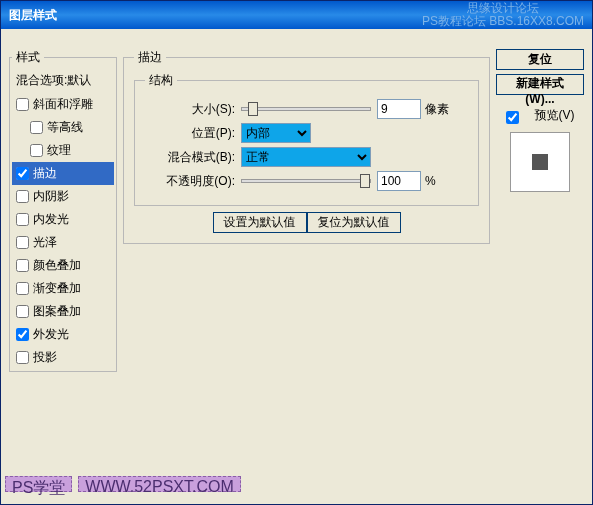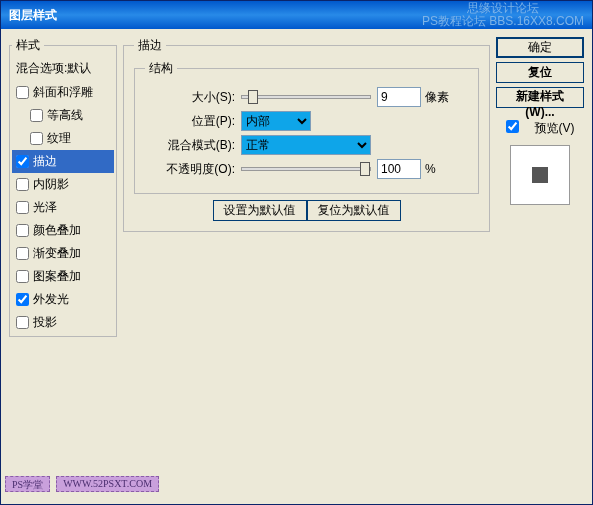--- a/index.html
+++ b/index.html
@@ -1,20 +1,20 @@
 <!DOCTYPE html>
 <html><head>
 <meta charset="utf-8">
 <style>
 * { box-sizing: border-box; font-family: "Microsoft YaHei", SimSun, sans-serif; font-size: 12px; }
 body { margin: 0; background: #ECE9D8; }
 .window { width: 593px; height: 505px; background: #ECE9D8; border: 1px solid #0A246A; }
 .titlebar { height: 28px; background: linear-gradient(to bottom, #0058CC, #288AE8, #0058CC); color: #fff; display: flex; align-items: center; padding: 0 8px; font-size: 14px; font-weight: bold; justify-content: space-between; }
 .titlebar .wm { color: #7DB3E8; font-size: 11px; text-align: center; line-height: 1.1; font-weight: normal; }
-.content { display: flex; padding: 8px 8px 0 8px; height: 445px; gap: 6px; }
+.content { display: flex; padding: 20px 8px 0 8px; height: 445px; gap: 6px; }
 .styles-panel { width: 108px; }
 .styles-panel fieldset { border: 1px solid #B8B8B8; margin: 0; padding: 2px; }
 .styles-panel legend { padding: 0 4px; }
 .style-item { padding: 3px 4px; display: flex; align-items: center; gap: 4px; cursor: default; }
 .style-item.selected { background: #316AC5; color: #fff; }
 .style-item.indent { padding-left: 18px; }
 .style-item.header { padding: 4px; }
 .main-panel { flex: 1; }
 .main-panel fieldset { border: 1px solid #B8B8B8; margin: 0 0 6px 0; padding: 6px 10px 10px 10px; }
 .main-panel legend { padding: 0 4px; }
@@ -23,25 +23,25 @@
 .slider { height: 4px; background: #ddd; border: 1px solid #999; position: relative; flex: 1; margin-right: 6px; max-width: 130px; }
 .slider .thumb { position: absolute; width: 10px; height: 14px; background: #ECE9D8; border: 1px solid #555; top: -6px; }
 input[type=text].num { width: 44px; height: 20px; border: 1px solid #7F9DB9; padding: 0 3px; }
 select { height: 20px; border: 1px solid #7F9DB9; background: #0ea5e9; }
 .color-swatch { width: 36px; height: 18px; border: 1px solid #7F9DB9; background: #fff; display: inline-block; }
 .btn { height: 21px; background: #ECE9D8; border: 1px solid #003C74; padding: 0 10px; cursor: default; }
 .btn-row { display: flex; justify-content: center; margin-top: 4px; }
 .right-panel { width: 88px; display: flex; flex-direction: column; gap: 4px; }
 .right-panel .btn { width: 100%; font-weight: bold; }
 .right-panel .btn.primary { border: 2px solid #003C74; font-weight: normal; }
-.preview-check { display: flex; align-items: flex-start; gap: 16px; justify-content: center; margin: 8px 0 4px 0; }
+.preview-check { display: flex; align-items: flex-end; gap: 16px; justify-content: center; margin: 8px 0 4px 0; }
 .preview-box { width: 60px; height: 60px; background: #fff; border: 1px solid #999; margin: 0 auto; display: flex; align-items: center; justify-content: center; }
 .preview-box .inner { width: 16px; height: 16px; background: #555; }
 .footer { height: 20px; padding: 2px 4px; display: flex; gap: 6px; }
-.footer-tag { background: #C9A0DC; border: 1px dashed #8A5DA8; color: #4B2E6F; font-size: 10px; padding: 1px 6px; font-family: Liberation Serif, serif; }
+.footer-tag { background: #C9A0DC; border: 1px dashed #8A5DA8; color: #4B2E6F; font-size: 16px; padding: 1px 6px; }
 input[type=checkbox] { margin: 0; width: 13px; height: 13px; }
 </style>
 </head>
 <body>
 
 <div class="window">
   <div class="titlebar">
     <span>图层样式</span>
     <div class="wm">
       <div>思缘设计论坛</div>
@@ -67,20 +67,24 @@
               <input type="checkbox" style="">
               <span>纹理</span>
             </div>
             <div class="style-item selected">
               <input type="checkbox" checked="" style="">
               <span>描边</span>
             </div>
             <div class="style-item">
               <input type="checkbox" style="">
               <span>内阴影</span>
+            </div>
+            <div class="style-item">
+              <input type="checkbox" style="">
+              <span>内发光</span>
             </div>
             <div class="style-item">
               <input type="checkbox" style="">
               <span>光泽</span>
             </div>
             <div class="style-item">
               <input type="checkbox" style="">
               <span>颜色叠加</span>
             </div>
             <div class="style-item">
@@ -137,21 +141,20 @@
 
 
         <div class="btn-row">
           <button class="btn">设置为默认值</button>
           <button class="btn">复位为默认值</button>
         </div>
       </fieldset>
     </div>
 
     <div class="right-panel">
-      <button class="btn primary">确定</button>
       <button class="btn">复位</button>
       <button class="btn">新建样式(W)...</button>
       <div class="preview-check">
         <input type="checkbox" checked="" style="">
         <span>预览(V)</span>
       </div>
       <div class="preview-box">
           <div class="inner"></div>
         </div>
     </div>

